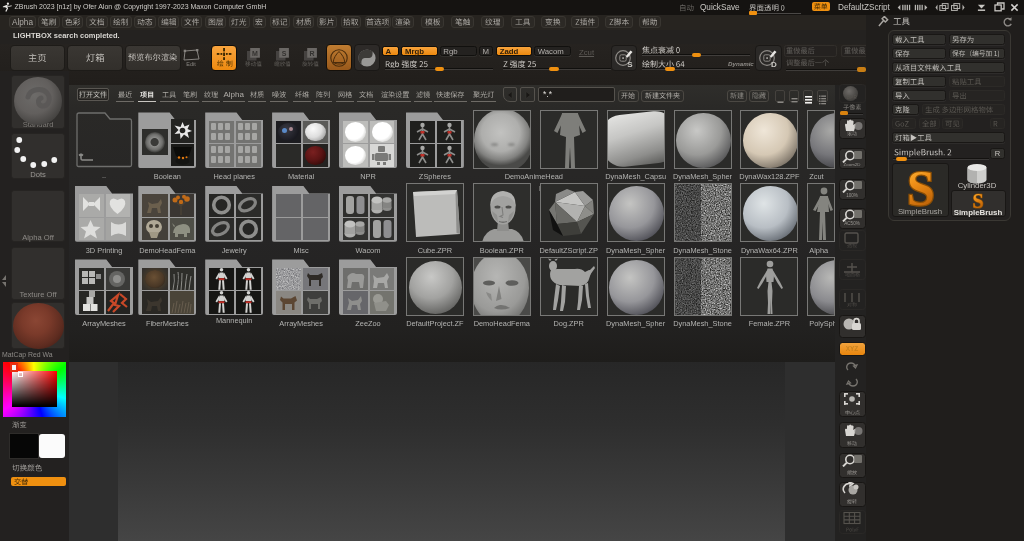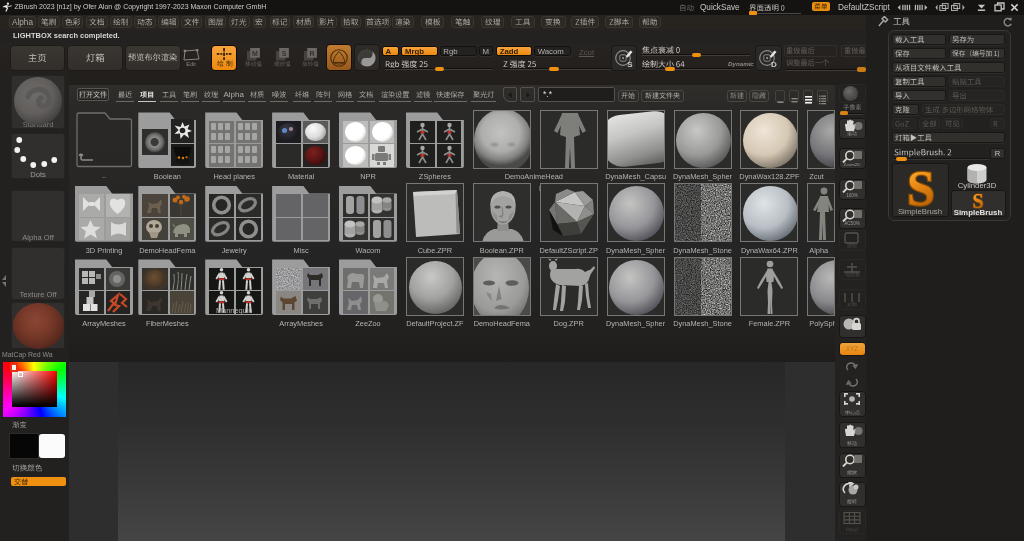--- a/index.html
+++ b/index.html
@@ -1010,21 +1010,21 @@
       <div style="position:absolute;left:31.3px;top:34.5px;width:24.2px;height:22.5px;overflow:hidden;background:#161614;"><svg width="25" height="22" viewBox="0 0 25 22">
           <g fill="#d2d2d0">
             <circle cx="12.5" cy="1.8" r="1.8"></circle>
             <path d="M10.5 4.5 L14.5 4.5 L15.5 10 L9.5 10 Z"></path>
             <path d="M9.8 4.7 L6.5 10.5 L8 11.5 L11 6.8 Z M15.2 4.7 L18.5 10.5 L17 11.5 L14 6.8 Z"></path>
             <path d="M10 12.2 L12 12.2 L11.3 21.8 L9.3 21.8 Z M13 12.2 L15 12.2 L15.7 21.8 L13.7 21.8 Z"></path>
           </g>
           <rect x="9.5" y="10.2" width="6" height="1.9" fill="#c03028"></rect>
         </svg></div>
     </div>
-    <div style="position:absolute;left:234.2px;top:306px;font:400 7.4px 'Liberation Sans',sans-serif;color:#b4b4b2;white-space:pre;transform:translateX(-50%);text-align:center;">Mannequin</div>
+    <div style="position:absolute;left:234.2px;top:316px;font:400 7.4px 'Liberation Sans',sans-serif;color:#b4b4b2;white-space:pre;transform:translateX(-50%);text-align:center;">Mannequin</div>
     <div style="position:absolute;left:272.1px;top:256.8px;width:58.0px;height:59.0px;overflow:hidden;">
       <div style="position:absolute;left:0;top:1px;width:58px;height:57.5px;background:#9c9c9c;clip-path:polygon(0 3%, 54% 3%, 64% 16%, 100% 16%, 100% 100%, 0 100%);border-radius:2px;"></div>
       <div style="position:absolute;left:3.8px;top:11.0px;width:25.5px;height:22.5px;overflow:hidden;background:#76767a;"><svg width="25" height="22">
           <defs>
             <filter id="nz3" x="0" y="0" width="100%" height="100%">
               <feTurbulence type="fractalNoise" baseFrequency="0.8" numOctaves="3" seed="22" stitchTiles="stitch"></feTurbulence>
               <feColorMatrix type="matrix" values="0 0 0 0 0.58 0 0 0 0 0.58 0 0 0 0 0.58 0.9 0.9 0.9 0 -0.9"></feColorMatrix>
             </filter>
           </defs>
           <rect width="25" height="22" fill="#7e7e7e" filter="url(#nz3)"></rect>

